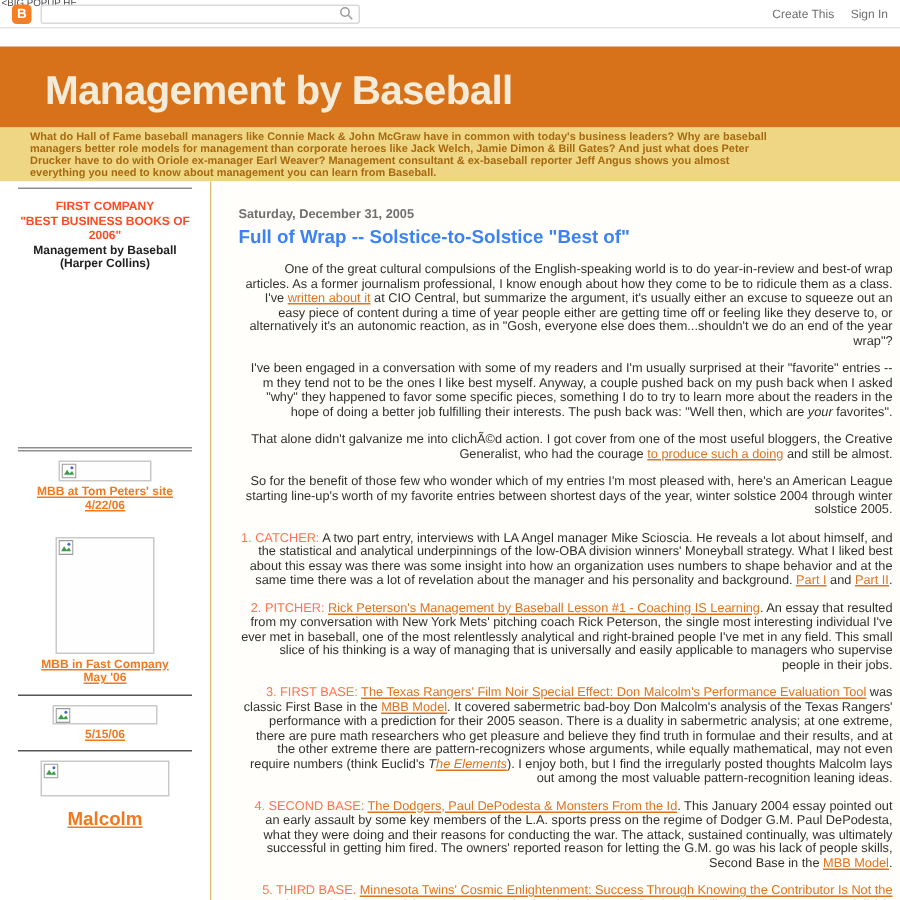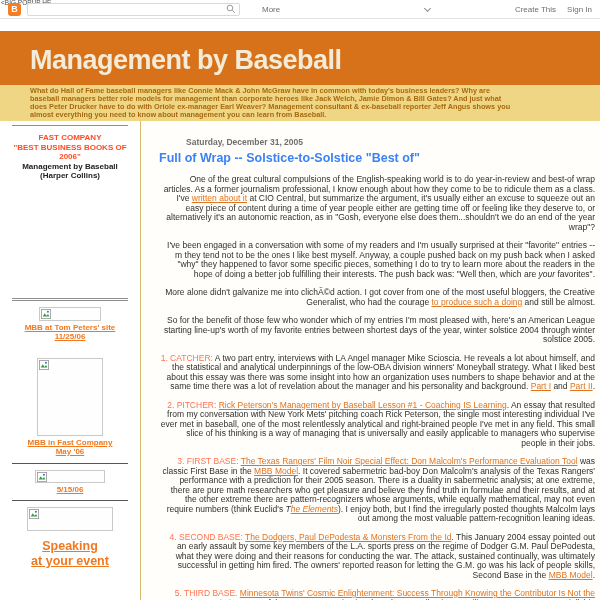--- a/index.html
+++ b/index.html
@@ -48,21 +48,21 @@
   .nav-gap { height:12px; background:#ffffff; }
 
   
   .masthead { background:#d7721a; padding:15px 0 10px 30px; }
   .masthead h1 {
     margin:0; font-size:27px; line-height:29px; font-weight:bold;
     color:#f4ecd8; letter-spacing:-0.5px;
   }
   .desc-band {
     background:#efd685; color:#a8690f; font-weight:bold;
-    font-size:7.3px; line-height:8px; padding:2px 80px 2px 30px;
+    font-size:7.3px; line-height:8px; padding:2px 80px 2px 20px;
   }
 
   
   .content { display:flex; background:#ffffff; min-height:478px; }
   .sidebar {
     width:141px; flex:none; border-right:1px solid #dcbc6e;
     padding:2px 6px 0 6px; text-align:center;
   }
   .sidebar hr { border:none; border-top:1px solid #8f8f8f; margin:2px 6px; }
   .award { font-size:8px; line-height:9.5px; font-weight:bold; margin-top:7px; }
@@ -76,21 +76,21 @@
   }
   .bimg svg { display:block; }
   .sb-link {
     display:block; color:#f0791f; font-weight:bold; font-size:8px;
     line-height:9.5px; text-decoration:underline;
   }
   .speaking .sb-link { font-size:12.5px; line-height:15px; }
 
   
   .main { flex:1; padding:16px 5px 0 18px; background:#fffefb; }
-  .post-date { color:#6f6f6f; font-weight:bold; font-size:8.5px;margin-left:27px; }
+  .post-date { color:#6f6f6f; font-weight:bold; font-size:8.5px; }
   .post-title {
     color:#3b82f6; font-weight:bold; font-size:12.5px; line-height:14px;
     margin:4px 0 10px 0;
   }
   .post-body p { font-size:8.5px; line-height:9.5px; color:#303030; margin:0 0 9px 0;text-align:right; }
   .post-body a.plink { color:#e0731f; text-decoration:underline; cursor:pointer; }
   .post-body .plabel { color:#ff7352; }
   .post-body .it { font-style:italic; }
 </style>
 </head>
@@ -99,61 +99,57 @@
 <div class="navbar">
   <span class="glitch">&lt;BIG POPUP HE</span>
   <div class="blogger-logo">B</div>
   <div class="search-box">
     <input type="text" value="" style="">
     <svg class="mag" width="10" height="10" viewBox="0 0 10 10">
       <circle cx="4" cy="4" r="2.8" fill="none" stroke="#9a9a9a" stroke-width="1"></circle>
       <line x1="6.2" y1="6.2" x2="8.8" y2="8.8" stroke="#9a9a9a" stroke-width="1"></line>
     </svg>
   </div>
-  <div class="more-wrap">
-    <span>More</span>
-    <span class="chev"></span>
-  </div>
   <div class="nav-right">
     <span>Create This</span>
     <span>Sign In</span>
   </div>
 </div>
 <div class="nav-gap"></div>
 
 <div class="masthead">
   <h1>Management by Baseball</h1>
 </div>
 <div class="desc-band">What do Hall of Fame baseball managers like Connie Mack &amp; John McGraw have in common with today's business leaders? Why are baseball managers better role models for management than corporate heroes like Jack Welch, Jamie Dimon &amp; Bill Gates? And just what does Peter Drucker have to do with Oriole ex-manager Earl Weaver? Management consultant &amp; ex-baseball reporter Jeff Angus shows you almost everything you need to know about management you can learn from Baseball.</div>
 
 <div class="content">
 
   <div class="sidebar">
     <hr>
     <div class="award">
-      <div class="hot">FAST COMPANY</div>
+      <div class="hot">FIRST COMPANY</div>
       <div class="hot">"BEST BUSINESS BOOKS OF 2006"</div>
       <div class="dark">Management by Baseball</div>
       <div class="dark">(Harper Collins)</div>
     </div>
     <div class="spacer-tall"></div>
     <div class="dbl-hr">
       <hr>
       <hr>
     </div>
 
     <div class="bimg" style="width:62px; height:14px;">
       <svg width="10" height="10" viewBox="0 0 12 12">
         <rect x="0.5" y="0.5" width="11" height="11" fill="#ffffff" stroke="#9a9a9a" stroke-width="1"></rect>
         <path d="M2 9 L4.5 5 L6.5 8 L8.5 6 L10 9 Z" fill="#3a9a4a"></path>
         <circle cx="8.3" cy="3.4" r="1.2" fill="#4466cc"></circle>
       </svg>
     </div>
     <a class="sb-link" href="#">MBB at Tom Peters' site</a>
-    <a class="sb-link" href="#">11/25/06</a>
+    <a class="sb-link" href="#">4/22/06</a>
 
     <div class="bimg" style="width:66px; height:78px; margin-top:16px;">
       <svg width="10" height="10" viewBox="0 0 12 12">
         <rect x="0.5" y="0.5" width="11" height="11" fill="#ffffff" stroke="#9a9a9a" stroke-width="1"></rect>
         <path d="M2 9 L4.5 5 L6.5 8 L8.5 6 L10 9 Z" fill="#3a9a4a"></path>
         <circle cx="8.3" cy="3.4" r="1.2" fill="#4466cc"></circle>
       </svg>
     </div>
     <a class="sb-link" href="#">MBB in Fast Company</a>
     <a class="sb-link" href="#">May '06</a>
@@ -170,32 +166,31 @@
     <hr style="margin-top:6px; border-top-color:#555;">
 
     <div class="bimg" style="width:86px; height:24px;">
       <svg width="10" height="10" viewBox="0 0 12 12">
         <rect x="0.5" y="0.5" width="11" height="11" fill="#ffffff" stroke="#9a9a9a" stroke-width="1"></rect>
         <path d="M2 9 L4.5 5 L6.5 8 L8.5 6 L10 9 Z" fill="#3a9a4a"></path>
         <circle cx="8.3" cy="3.4" r="1.2" fill="#4466cc"></circle>
       </svg>
     </div>
     <div class="speaking" style="margin-top:8px;">
-      <a class="sb-link" href="#">Speaking</a>
-      <a class="sb-link" href="#">at your event</a>
+      <a class="sb-link" href="#">Malcolm</a>
     </div>
   </div>
 
   <div class="main">
     <div class="post-date">Saturday, December 31, 2005</div>
     <div class="post-title">Full of Wrap -- Solstice-to-Solstice "Best of"</div>
     <div class="post-body">
         <p><span>One of the great cultural compulsions of the English-speaking world is to do year-in-review and best-of wrap articles. As a former journalism professional, I know enough about how they come to be to ridicule them as a class. I've </span><a href="#" class="plink">written about it</a><span> at CIO Central, but summarize the argument, it's usually either an excuse to squeeze out an easy piece of content during a time of year people either are getting time off or feeling like they deserve to, or alternatively it's an autonomic reaction, as in "Gosh, everyone else does them...shouldn't we do an end of the year wrap"?</span></p>
         <p><span>I've been engaged in a conversation with some of my readers and I'm usually surprised at their "favorite" entries -- m they tend not to be the ones I like best myself. Anyway, a couple pushed back on my push back when I asked "why" they happened to favor some specific pieces, something I do to try to learn more about the readers in the hope of doing a better job fulfilling their interests. The push back was: "Well then, which are </span><span class="it">your</span><span> favorites".</span></p>
-        <p><span>More alone didn't galvanize me into clichÃ©d action. I got cover from one of the most useful bloggers, the Creative Generalist, who had the courage </span><a href="#" class="plink">to produce such a doing</a><span> and still be almost.</span></p>
+        <p><span>That alone didn't galvanize me into clichÃ©d action. I got cover from one of the most useful bloggers, the Creative Generalist, who had the courage </span><a href="#" class="plink">to produce such a doing</a><span> and still be almost.</span></p>
         <p><span>So for the benefit of those few who wonder which of my entries I'm most pleased with, here's an American League starting line-up's worth of my favorite entries between shortest days of the year, winter solstice 2004 through winter solstice 2005.</span></p>
         <p><span class="plabel">1. CATCHER:</span><span> A two part entry, interviews with LA Angel manager Mike Scioscia. He reveals a lot about himself, and the statistical and analytical underpinnings of the low-OBA division winners' Moneyball strategy. What I liked best about this essay was there was some insight into how an organization uses numbers to shape behavior and at the same time there was a lot of revelation about the manager and his personality and background. </span><a href="#" class="plink">Part I</a><span> and </span><a href="#" class="plink">Part II</a><span>.</span></p>
         <p><span class="plabel">2. PITCHER: </span><a href="#" class="plink">Rick Peterson's Management by Baseball Lesson #1 - Coaching IS Learning</a><span>. An essay that resulted from my conversation with New York Mets' pitching coach Rick Peterson, the single most interesting individual I've ever met in baseball, one of the most relentlessly analytical and right-brained people I've met in any field. This small slice of his thinking is a way of managing that is universally and easily applicable to managers who supervise people in their jobs.</span></p>
         <p><span class="plabel">3. FIRST BASE: </span><a href="#" class="plink">The Texas Rangers' Film Noir Special Effect: Don Malcolm's Performance Evaluation Tool</a><span> was classic First Base in the </span><a href="#" class="plink">MBB Model</a><span>. It covered sabermetric bad-boy Don Malcolm's analysis of the Texas Rangers' performance with a prediction for their 2005 season. There is a duality in sabermetric analysis; at one extreme, there are pure math researchers who get pleasure and believe they find truth in formulae and their results, and at the other extreme there are pattern-recognizers whose arguments, while equally mathematical, may not even require numbers (think Euclid's </span><span class="it">T</span><a href="#" class="plink it">he Elements</a><span>). I enjoy both, but I find the irregularly posted thoughts Malcolm lays out among the most valuable pattern-recognition leaning ideas.</span></p>
         <p><span class="plabel">4. SECOND BASE: </span><a href="#" class="plink">The Dodgers, Paul DePodesta &amp; Monsters From the Id</a><span>. This January 2004 essay pointed out an early assault by some key members of the L.A. sports press on the regime of Dodger G.M. Paul DePodesta, what they were doing and their reasons for conducting the war. The attack, sustained continually, was ultimately successful in getting him fired. The owners' reported reason for letting the G.M. go was his lack of people skills, Second Base in the </span><a href="#" class="plink">MBB Model</a><span>.</span></p>
         <p><span class="plabel">5. THIRD BASE. </span><a href="#" class="plink">Minnesota Twins' Cosmic Enlightenment: Success Through Knowing the Contributor Is Not the Job Description</a><span>. One of the greatest organizational weaknesses (business, military, government, especially) is falling into the unexamined belief that the job description </span></p>
       </div>
   </div>
 </div>
 

